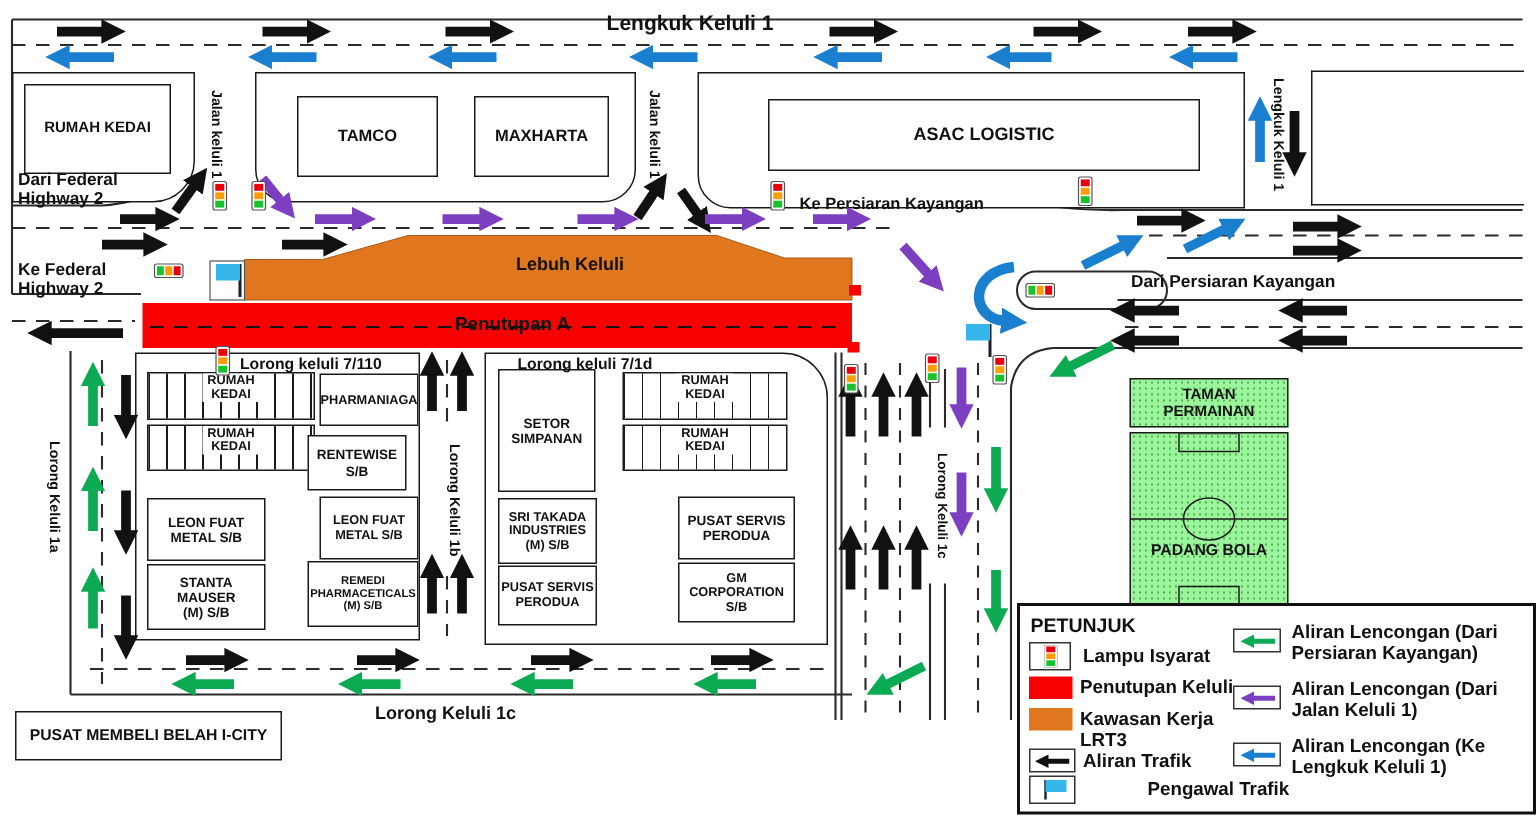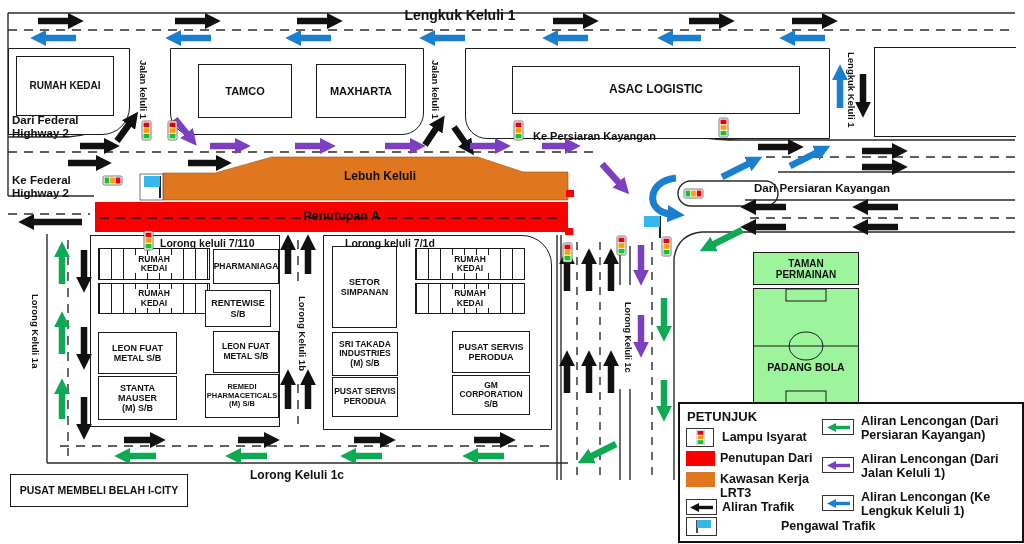--- a/index.html
+++ b/index.html
@@ -9,21 +9,21 @@
   svg.layer{position:absolute;left:0;top:0;pointer-events:none;}
   #base{z-index:1;} #overlay{z-index:4;}
   .bld{position:absolute;z-index:2;background:#fff;border:1.4px solid #1a1a1a;
        display:flex;align-items:center;justify-content:center;text-align:center;
        white-space:pre-line;line-height:1.12;}
   .lbl{position:absolute;z-index:3;white-space:pre-line;line-height:1.15;}
   .vlbl{position:absolute;z-index:3;writing-mode:vertical-rl;text-orientation:mixed;
         background:#fff;text-align:center;line-height:1;}
   .shops{position:absolute;z-index:2;border:1.3px solid #1a1a1a;
          background-image:repeating-linear-gradient(90deg,#1a1a1a 0 1px,transparent 1px 12px);
-         background-color:#fff;display:flex;align-items:center;justify-content:center;}
+         background-color:#fff;display:flex;align-items:flex-start;justify-content:center;}
   .shops>span{background:#fff;padding:0 3px;font-size:8.5px;text-align:center;white-space:pre-line;line-height:1.1;}
   .park{position:absolute;z-index:2;border:1.4px solid #1a1a1a;background-color:#9cf49c;
         background-image:radial-gradient(#4db54d 0.6px,transparent 0.7px);background-size:4px 4px;
         display:flex;align-items:center;justify-content:center;text-align:center;white-space:pre-line;}
   
   #legend{position:absolute;z-index:5;border:2px solid #111;background:#fff;}
   .lg-item{position:absolute;display:flex;align-items:center;}
   .lg-box{border:1.2px solid #333;background:#fff;display:flex;align-items:center;justify-content:center;}
   .lg-text{font-size:12.5px;line-height:1.15;white-space:pre-line;}
 </style>
@@ -322,21 +322,21 @@
             <rect width="9" height="15" fill="#fff" stroke="#888" stroke-width="0.6"></rect>
             <rect x="1.5" y="1" width="6" height="3.8" fill="#e8000d"></rect>
             <rect x="1.5" y="5.6" width="6" height="3.8" fill="#ff9d00"></rect>
             <rect x="1.5" y="10.2" width="6" height="3.8" fill="#17c22e"></rect>
           </svg>
       </span>
       <span class="lg-text" style="margin-left:8px;">Lampu Isyarat</span>
     </div>
     <div class="lg-item" style="left:6px;top:47px;">
       <span style="width:29px;height:15px;background:#f80000;display:inline-block;"></span>
-      <span class="lg-text" style="margin-left:5px;">Penutupan Dari</span>
+      <span class="lg-text" style="margin-left:5px;">Penutupan Keluli</span>
     </div>
     <div class="lg-item" style="left:6px;top:68px;align-items:flex-start;">
       <span style="width:29px;height:15px;background:#e0761e;display:inline-block;flex:none;"></span>
       <span class="lg-text" style="margin-left:5px;">Kawasan Kerja
 LRT3</span>
     </div>
     <div class="lg-item" style="left:6px;top:95px;">
       <span class="lg-box" style="width:29px;height:14px;">
         <svg width="23" height="9" viewBox="0 0 23 9">
             <path d="M23,4.5 H8" stroke="#111" stroke-width="3.4"></path>
@@ -345,21 +345,21 @@
       </span>
       <span class="lg-text" style="margin-left:5px;">Aliran Trafik</span>
     </div>
     <div class="lg-item" style="left:6px;top:113px;">
       <span class="lg-box" style="width:29px;height:17px;">
         <svg width="24" height="15" viewBox="0 0 24 15">
             <line x1="7" y1="1" x2="7" y2="14" stroke="#14202c" stroke-width="1.6"></line>
             <rect x="7" y="1" width="14" height="8" fill="#35b7ec"></rect>
           </svg>
       </span>
-      <span class="lg-text" style="margin-left:16px;padding-left:48px;">Pengawal Trafik</span>
+      <span class="lg-text" style="margin-left:0;padding-left:48px;">Pengawal Trafik</span>
     </div>
 
     <div class="lg-item" style="left:142px;top:10px;align-items:flex-start;">
       <span class="lg-box" style="width:30px;height:14px;margin-top:5px;flex:none;">
         <svg width="23" height="9" viewBox="0 0 23 9">
             <path d="M23,4.5 H8" stroke="#0caa52" stroke-width="3.4"></path>
             <path d="M9,0 L0,4.5 L9,9 Z" fill="#0caa52"></path>
           </svg>
       </span>
       <span class="lg-text" style="margin-left:7px;width:158px;">Aliran Lencongan (Dari Persiaran Kayangan)</span>

